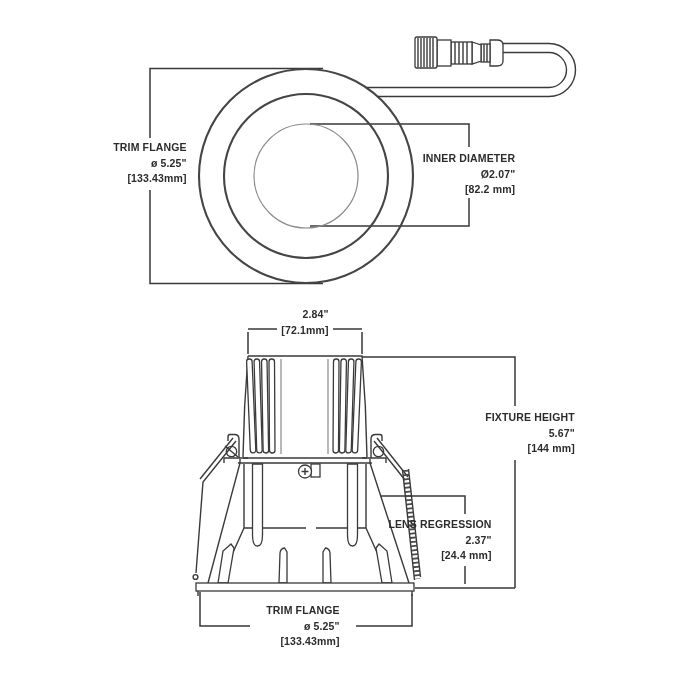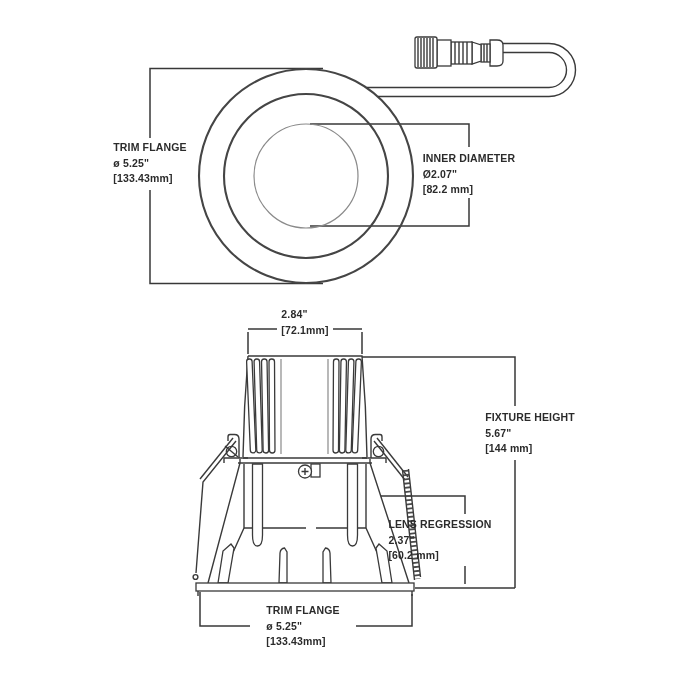--- a/index.html
+++ b/index.html
@@ -1,19 +1,19 @@
 <!DOCTYPE html>
 <html><head>
 <meta charset="utf-8">
 <style>
   html,body{margin:0;padding:0;background:#fff;}
   .canvas{position:relative;width:700px;height:700px;background:#ffffff;overflow:hidden;
           font-family:"Liberation Sans",sans-serif;}
   .drawing{position:absolute;left:0;top:0;}
-  .dim-label{position:absolute;transform:translateX(-50%);text-align:left;
+  .dim-label{position:absolute;transform:translateX(-50%);text-align:right;
              font:bold 10.5px/15.5px "Liberation Sans",sans-serif;color:#2b2b2b;
              letter-spacing:.15px;white-space:nowrap;}
   .ln{stroke:#3a3a3a;stroke-width:1.4;fill:none;}
   .dim{stroke:#383838;stroke-width:1.5;fill:none;}
   .thick{stroke:#454545;stroke-width:2.1;fill:none;}
   .lite{stroke:#8a8a8a;stroke-width:1.2;fill:none;}
   .wh{fill:#ffffff;stroke:#3a3a3a;stroke-width:1.3;}
 </style>
 </head>
 <body>
@@ -167,21 +167,21 @@
 
   <div class="dim-label" style="left:530px;top:410px">
     <div>FIXTURE HEIGHT</div>
     <div>5.67"</div>
     <div>[144 mm]</div>
   </div>
 
   <div class="dim-label" style="left:440px;top:517px">
     <div>LENS REGRESSION</div>
     <div>2.37"</div>
-    <div>[60.2 mm]</div>
+    <div>[24.4 mm]</div>
   </div>
 
   <div class="dim-label" style="left:303px;top:603px">
     <div>TRIM FLANGE</div>
     <div>ø 5.25"</div>
     <div>[133.43mm]</div>
   </div>
 
 </div>
 

